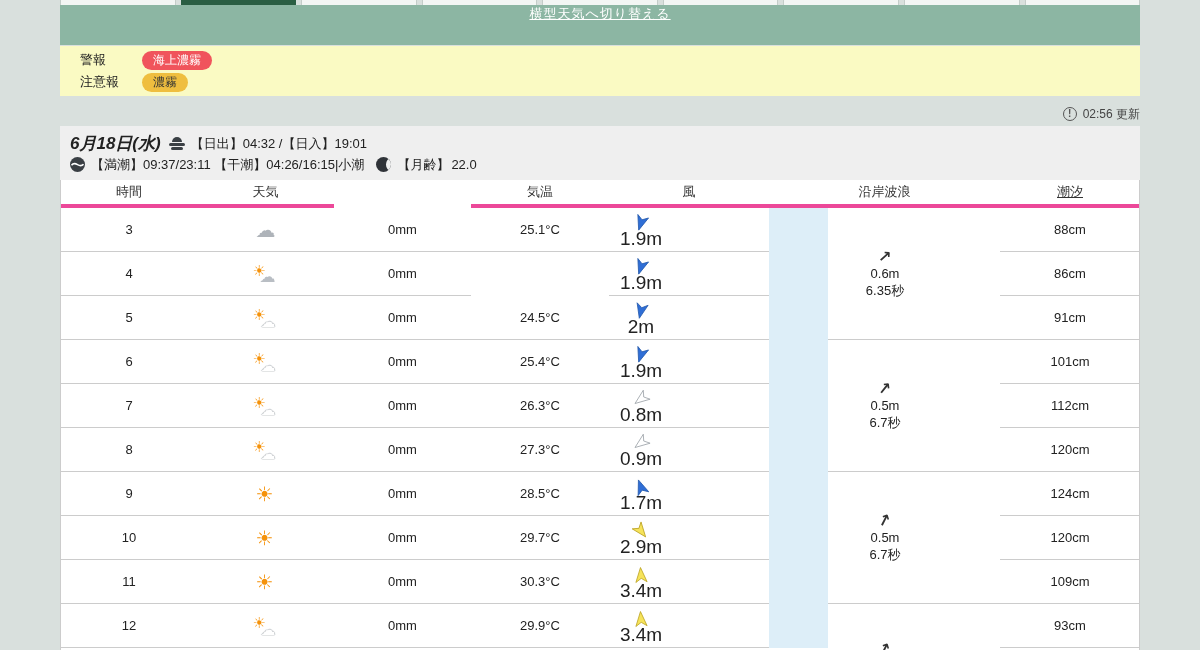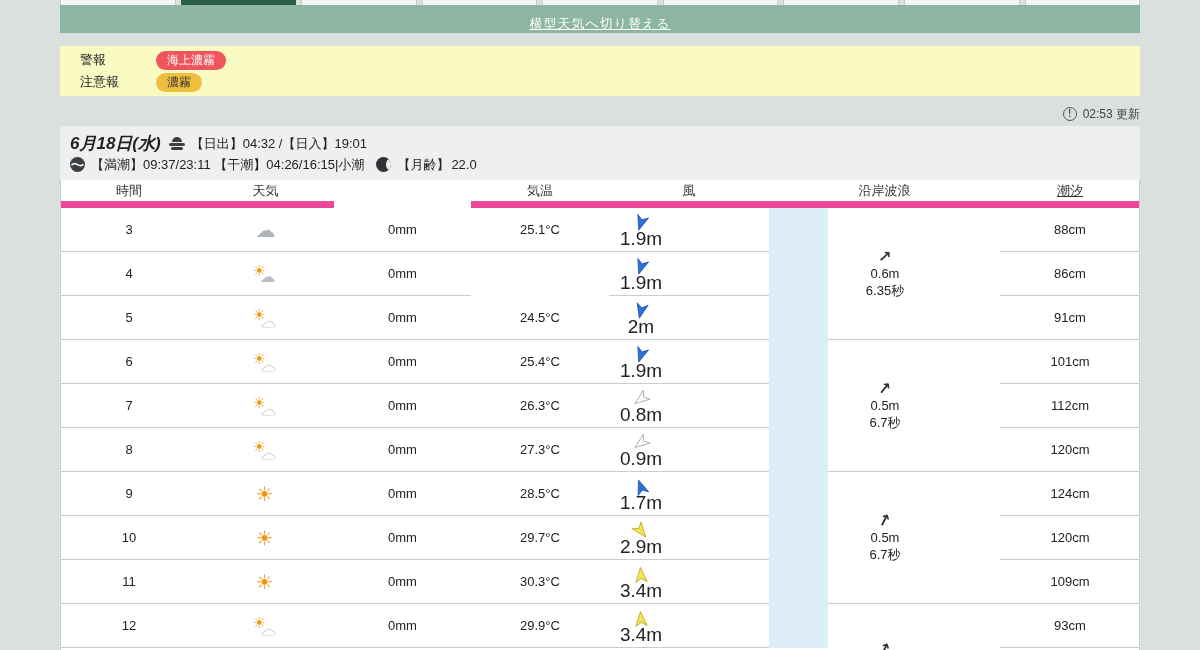--- a/index.html
+++ b/index.html
@@ -6,26 +6,26 @@
   html,body { width:1200px; height:650px; overflow:hidden; }
   body { background:#d9e0dd; font-family:"Liberation Sans","DejaVu Sans",sans-serif; color:#222; position:relative; }
   .content { position:absolute; left:60px; width:1080px; }
 
   
   .tabs { position:absolute; top:-23px; left:60px; width:1080px; height:28px; display:flex; gap:5px; }
   .tab { flex:1; background:#f3f6f4; border:1px solid #c4cdc9; border-bottom:none; border-radius:3px 3px 0 0; }
   .tab.active { background:#2a5e43; border-color:#2a5e43; }
 
   
-  .banner { top:5px; height:28px; background:#8cb6a3; display:flex; align-items:flex-end; justify-content:center; }
+  .banner { top:5px; height:40px; background:#8cb6a3; display:flex; align-items:flex-start; justify-content:center; }
   .banner a { color:#ffffff; font-size:13px; text-decoration:underline; letter-spacing:1px; }
 
   
   .alerts { top:46px; height:50px; background:#fafac3; padding:5px 20px; display:flex; flex-direction:column; justify-content:center; gap:3px; font-size:13px; }
-  .alert-row { display:flex; align-items:center; gap:24px; }
+  .alert-row { display:flex; align-items:center; gap:10px; }
   .alert-row .lbl { width:52px; color:#222; }
   .pill { border-radius:10px; padding:1px 11px; font-size:12px; line-height:17px; }
   .pill.red { background:#f0545c; color:#fff; }
   .pill.amber { background:#efbe3f; color:#333; }
 
   
   .update { position:absolute; top:105px; left:60px; width:1080px; height:18px; display:flex; justify-content:flex-end; align-items:center; gap:6px; font-size:12px; color:#444; }
   .info-ic { width:14px; height:14px; border:1.5px solid #555; border-radius:50%; color:#555; font-size:10px; font-weight:bold; display:flex; align-items:center; justify-content:center; line-height:1; }
 
   
@@ -36,21 +36,21 @@
   .sunrise-ic .dome { position:absolute; top:0; left:3px; width:10px; height:5px; background:#3a3f44; border-radius:10px 10px 0 0; }
   .sunrise-ic .b1 { position:absolute; top:6px; left:0; width:16px; height:2.5px; background:#3a3f44; border-radius:2px; }
   .sunrise-ic .b2 { position:absolute; top:10px; left:2px; width:12px; height:2.5px; background:#3a3f44; border-radius:2px; }
   .moon-ic { width:15px; height:15px; border-radius:50%; background:#2f3338; position:relative; overflow:hidden; display:inline-block; }
   .moon-ic::after { content:""; position:absolute; right:-5px; top:1px; width:10px; height:13px; border-radius:50%; background:#efefef; }
 
   
   .wtable { top:180px; height:470px; background:#fff; border-left:1px solid #ccc; border-right:1px solid #ccc;
             display:grid; grid-template-columns:136px 137px 137px 138px 160px 59px 172px 140px;
             grid-template-rows:28px repeat(10,44px); overflow:hidden; }
-  .hcell { font-size:13px; color:#333; display:flex; align-items:center; justify-content:center; border-bottom:7px solid #ec4899; }
+  .hcell { font-size:13px; color:#333; display:flex; align-items:center; justify-content:center; border-bottom:4px solid #ec4899; }
   .cell { display:flex; align-items:center; justify-content:center; font-size:13px; border-bottom:1px solid #ccc; }
   .bluestrip { grid-column:6; grid-row:2 / span 10; background:#ddeef8; }
   .wavegroup { grid-column:7; border-bottom:1px solid #ccc; display:flex; flex-direction:column; align-items:center; justify-content:center; font-size:13px; line-height:17px; padding-right:58px; }
   .wavegroup .warrow { font-size:16px; font-weight:bold; color:#333; line-height:16px; }
   .windcell { flex-direction:column; line-height:14px; padding-right:96px; }
   .windcell .wval { font-size:19px; }
   .wave-clip { justify-content:flex-start; padding-top:38px; border-bottom:none; }
 
   .wicon { position:relative; width:28px; height:22px; }
   .wicon span { position:absolute; line-height:1; }
@@ -85,21 +85,21 @@
     <span class="pill red">海上濃霧</span>
   </div>
   <div class="alert-row">
     <span class="lbl">注意報</span>
     <span class="pill amber">濃霧</span>
   </div>
 </div>
 
 <div class="update">
   <span class="info-ic">!</span>
-  <span>02:53 更新</span>
+  <span>02:56 更新</span>
 </div>
 
 <div class="content datebar">
   <div class="l1">
     <span class="date">6月18日(水)</span>
     <span class="sunrise-ic">
         <span class="dome"></span>
         <span class="b1"></span>
         <span class="b2"></span>
       </span>

